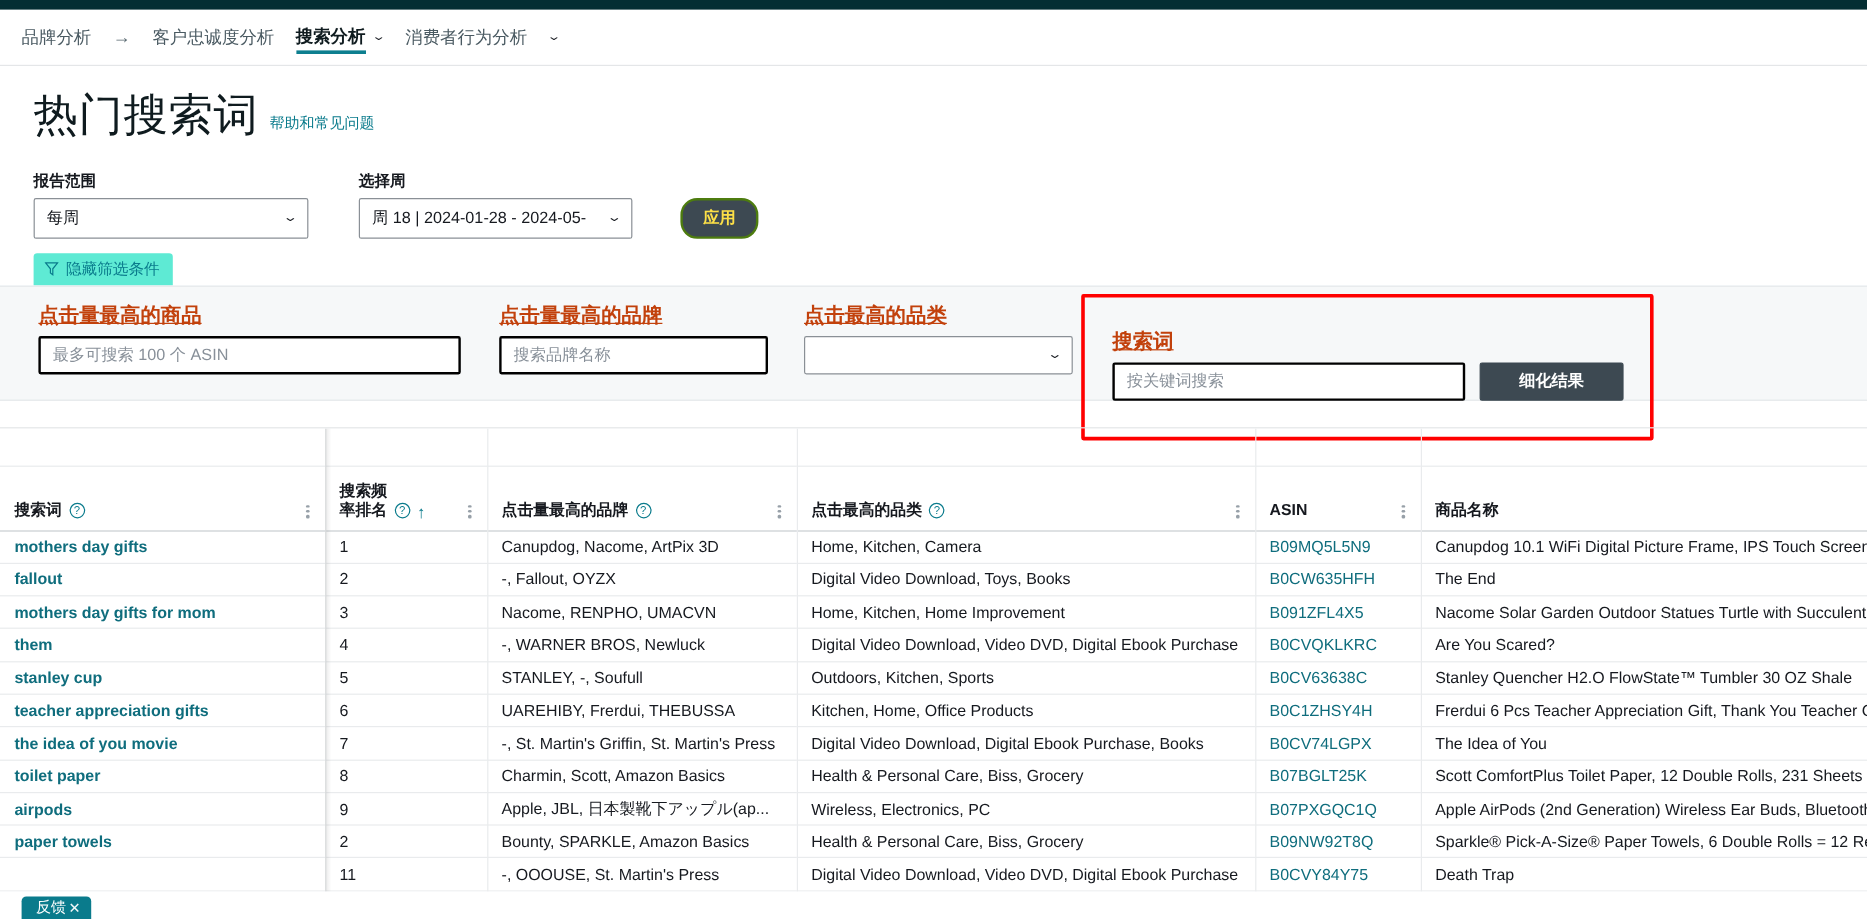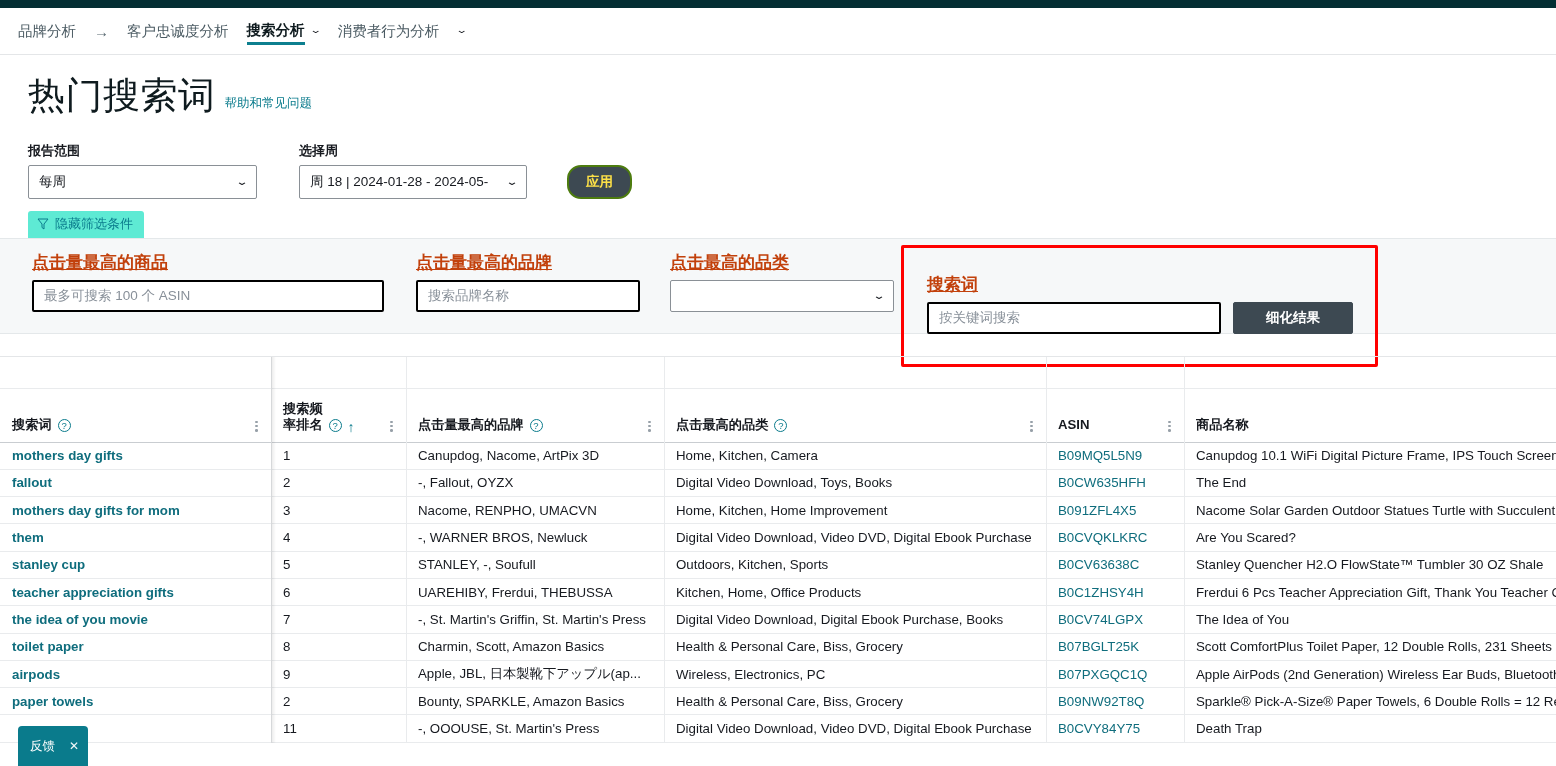--- a/index.html
+++ b/index.html
@@ -334,27 +334,27 @@
   .vline {
     position: absolute;
     top: 0; bottom: 0; width: 1px; background: #e9ebed;
     pointer-events: none;
   }
 
   
   .feedback {
     position: absolute;
     left: 18px; bottom: 0px;
-    height: 40px;
+    height: 19px;
     background: #0a7b8c;
     color: #fff;
     border-radius: 4px 4px 0 0;
     display: flex;
     align-items: center;
-    gap: 14px;
+    gap: 2px;
     padding: 0 9px 0 12px;
     font-size: 12.5px;
     cursor: pointer;
     z-index: 30;
   }
   .feedback .fb-close { font-size: 12px; opacity: .95; }
 </style>
 </head>
 <body>
 

